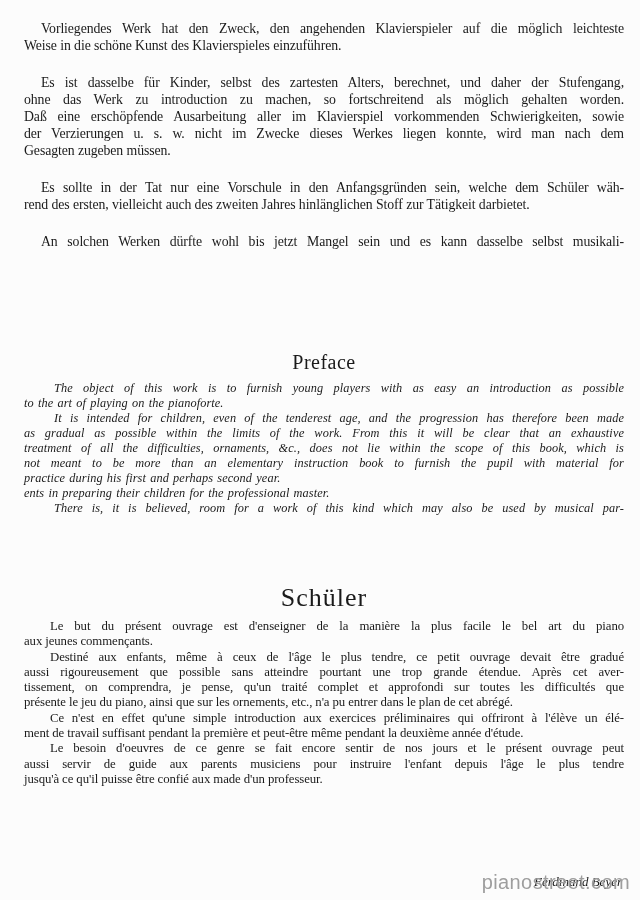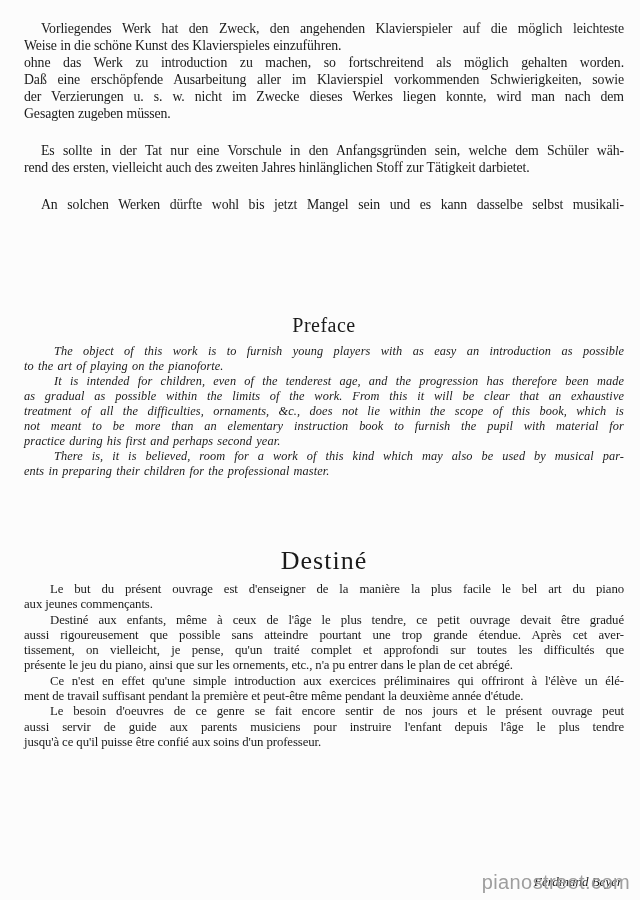--- a/index.html
+++ b/index.html
@@ -104,20 +104,21 @@
 <div class="page">
   <div class="content">
 
     <section>
       <div class="body-de" id="body-de">
           <div class="para">
             <div class="line first">Vorliegendes Werk hat den Zweck, den angehenden Klavierspieler auf die möglich leichteste</div>
             <div class="line last">Weise in die schöne Kunst des Klavierspieles einzuführen.</div>
           </div>
           <div class="para">
+            <div class="line first">Es ist dasselbe für Kinder, selbst des zartesten Alters, berechnet, und daher der Stufengang,</div>
             <div class="line">ohne das Werk zu introduction zu machen, so fortschreitend als möglich gehalten worden.</div>
             <div class="line">Daß eine erschöpfende Ausarbeitung aller im Klavierspiel vorkommenden Schwierigkeiten, sowie</div>
             <div class="line">der Verzierungen u. s. w. nicht im Zwecke dieses Werkes liegen konnte, wird man nach dem</div>
             <div class="line last">Gesagten zugeben müssen.</div>
           </div>
           <div class="para">
             <div class="line first">Es sollte in der Tat nur eine Vorschule in den Anfangsgründen sein, welche dem Schüler wäh-</div>
             <div class="line last">rend des ersten, vielleicht auch des zweiten Jahres hinlänglichen Stoff zur Tätigkeit darbietet.</div>
           </div>
           <div class="para">
@@ -134,47 +135,47 @@
             <div class="line last">to the art of playing on the pianoforte.</div>
           </div>
           <div class="para">
             <div class="line first">It is intended for children, even of the tenderest age, and the progression has therefore been made</div>
             <div class="line">as gradual as possible within the limits of the work. From this it will be clear that an exhaustive</div>
             <div class="line">treatment of all the difficulties, ornaments, &amp;c., does not lie within the scope of this book, which is</div>
             <div class="line">not meant to be more than an elementary instruction book to furnish the pupil with material for</div>
             <div class="line last">practice during his first and perhaps second year.</div>
           </div>
           <div class="para">
+            <div class="line last">ents in preparing their children for the professional master.</div>
             <div class="line first">There is, it is believed, room for a work of this kind which may also be used by musical par-</div>
-            <div class="line last">ents in preparing their children for the professional master.</div>
           </div>
         </div>
     </section>
 
     <section>
-      <h1 class="sec-title title-lg" id="title-preface-fr">Destiné</h1>
+      <h1 class="sec-title title-lg" id="title-preface-fr">Schüler</h1>
       <div class="body-fr" id="body-fr">
           <div class="para">
             <div class="line first">Le but du présent ouvrage est d'enseigner de la manière la plus facile le bel art du piano</div>
             <div class="line last">aux jeunes commençants.</div>
           </div>
           <div class="para">
             <div class="line first">Destiné aux enfants, même à ceux de l'âge le plus tendre, ce petit ouvrage devait être gradué</div>
             <div class="line">aussi rigoureusement que possible sans atteindre pourtant une trop grande étendue. Après cet aver-</div>
-            <div class="line">tissement, on vielleicht, je pense, qu'un traité complet et approfondi sur toutes les difficultés que</div>
+            <div class="line">tissement, on comprendra, je pense, qu'un traité complet et approfondi sur toutes les difficultés que</div>
             <div class="line last">présente le jeu du piano, ainsi que sur les ornements, etc., n'a pu entrer dans le plan de cet abrégé.</div>
           </div>
           <div class="para">
             <div class="line first">Ce n'est en effet qu'une simple introduction aux exercices préliminaires qui offriront à l'élève un élé-</div>
             <div class="line last">ment de travail suffisant pendant la première et peut-être même pendant la deuxième année d'étude.</div>
           </div>
           <div class="para">
             <div class="line first">Le besoin d'oeuvres de ce genre se fait encore sentir de nos jours et le présent ouvrage peut</div>
             <div class="line">aussi servir de guide aux parents musiciens pour instruire l'enfant depuis l'âge le plus tendre</div>
-            <div class="line last">jusqu'à ce qu'il puisse être confié aux soins d'un professeur.</div>
+            <div class="line last">jusqu'à ce qu'il puisse être confié aux made d'un professeur.</div>
           </div>
         </div>
     </section>
 
   </div>
 
   <div class="signature">Ferdinand Beyer</div>
 
   <div class="watermark">pianostreet.com</div>
 </div>

